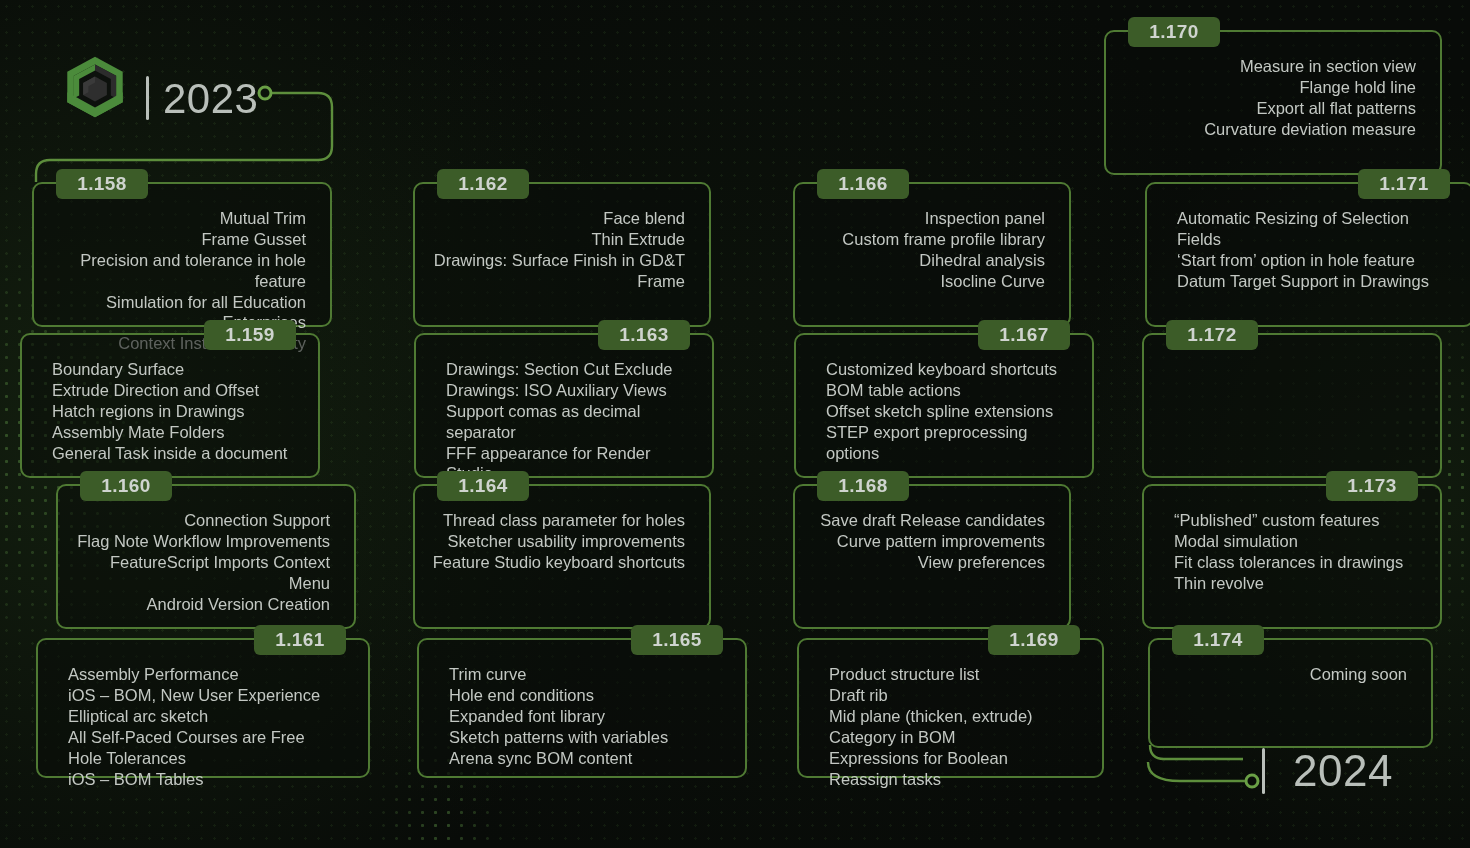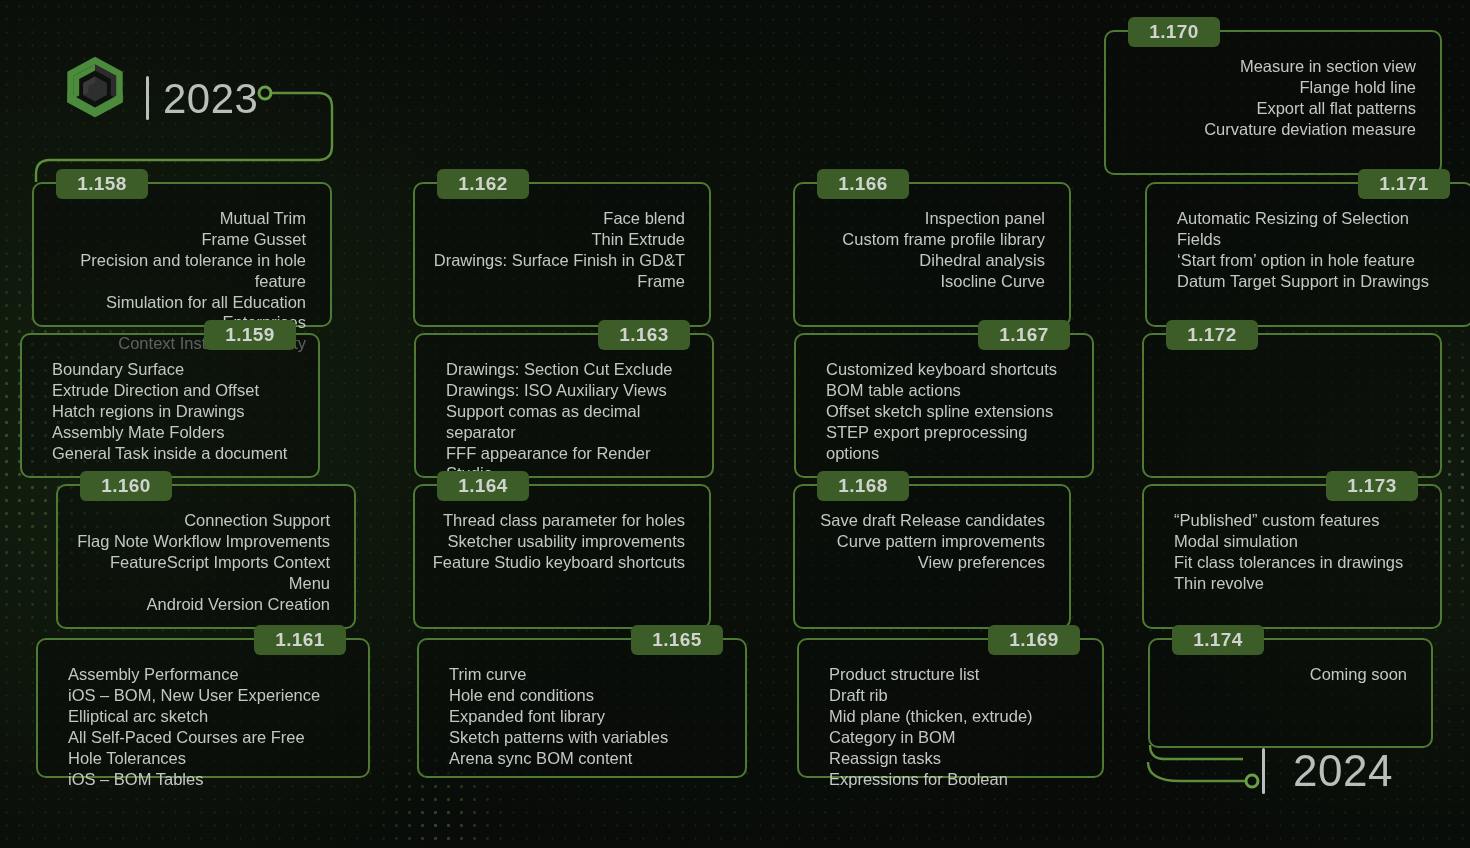--- a/index.html
+++ b/index.html
@@ -284,22 +284,22 @@
         <li>View preferences</li>
       </ul>
   </div>
   <div class="card align-left" style="left:797px; top:638px; width:307px; height:140px;">
     <div class="badge right">1.169</div>
     <ul class="items">
         <li>Product structure list</li>
         <li>Draft rib</li>
         <li>Mid plane (thicken, extrude)</li>
         <li>Category in BOM</li>
+        <li>Expressions for Boolean</li>
         <li>Reassign tasks</li>
-        <li>Expressions for Boolean</li>
       </ul>
   </div>
 
   <div class="card align-right" style="left:1104px; top:30px; width:338px; height:145px;">
     <div class="badge left">1.170</div>
     <ul class="items">
         <li>Measure in section view</li>
         <li>Flange hold line</li>
         <li>Export all flat patterns</li>
         <li>Curvature deviation measure</li>

